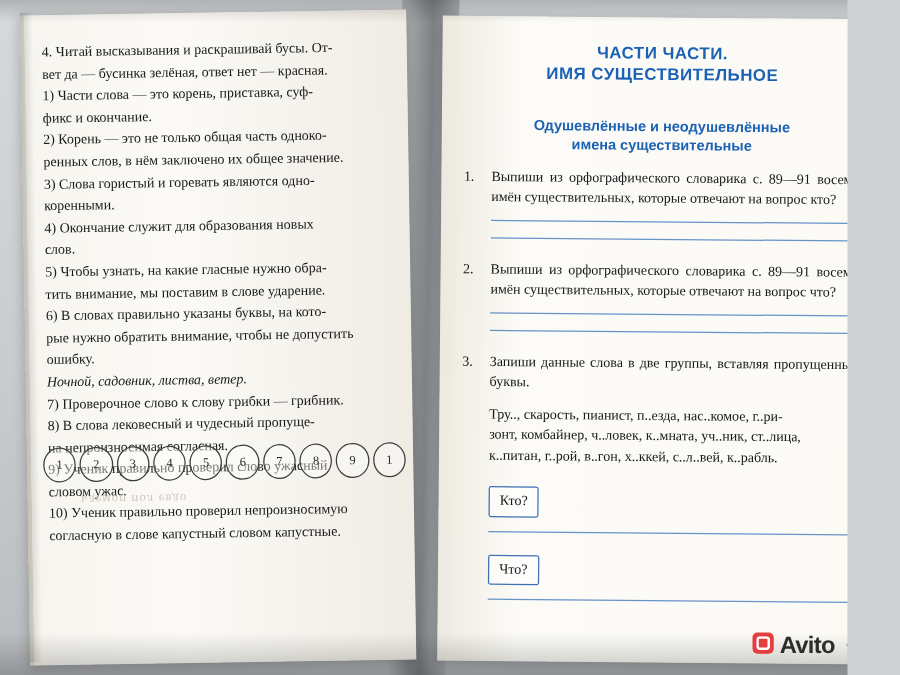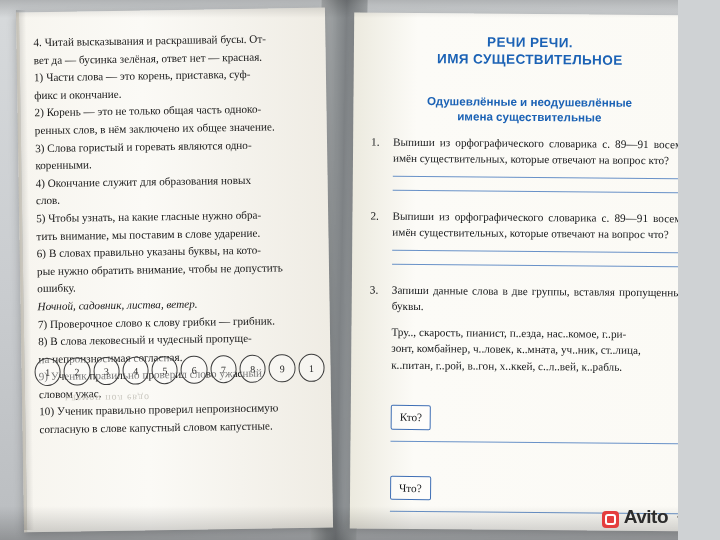--- a/index.html
+++ b/index.html
@@ -86,32 +86,32 @@
     position:absolute;left:0;top:0;font-size:11.2px;color:#16181a;
   }
   .wline{
     height:1px;background:#4f7fc0;margin:10px 0 0 0;
     opacity:.85;
   }
   .wline.s2{margin-top:13px;}
   .answerbox{
     border:1.3px solid #3f6fb5;border-radius:2px;
     padding:4px 8px 3px 8px;display:inline-block;
-    font-size:11.2px;color:#16181a;margin-top:20px;
+    font-size:11.2px;color:#16181a;margin-top:4px;
     background:rgba(255,255,255,.5);
   }
   .box-wrap{margin-top:12px;}
   .pagenum{
     position:absolute;right:14px;bottom:10px;
     font-size:11px;color:#7d7a71;transform:rotate(2deg);
   }
   
   .wm{
     position:absolute;right:10px;bottom:12px;
-    display:flex;align-items:flex-end;gap:5px;
+    display:flex;align-items:flex-start;gap:5px;
     font-family:"Liberation Sans", sans-serif;
   }
   .wm .logo{
     width:17px;height:17px;border-radius:4px;
     background:#e43d3d;position:relative;
   }
   .wm .logo:before{
     content:"";position:absolute;left:3px;top:3px;width:11px;height:11px;
     border-radius:3px;background:#e43d3d;box-shadow:inset 0 0 0 2px #fff;
   }
@@ -182,21 +182,21 @@
       <div class="circle">9</div>
       <div class="circle">1</div>
     </div>
 
     <div class="ghost">ьдемоп пол евдо</div>
   </div>
 
   <div class="page page-right">
     <div class="rp">
       <h1>
-        <span>РЕЧИ РЕЧИ.</span><br>
+        <span>ЧАСТИ ЧАСТИ.</span><br>
         <span>ИМЯ СУЩЕСТВИТЕЛЬНОЕ</span>
       </h1>
 
       <h2>
         <span>Одушевлённые и неодушевлённые</span><br>
         <span>имена существительные</span>
       </h2>
 
       <div class="task">
         <span class="num">1.</span>

